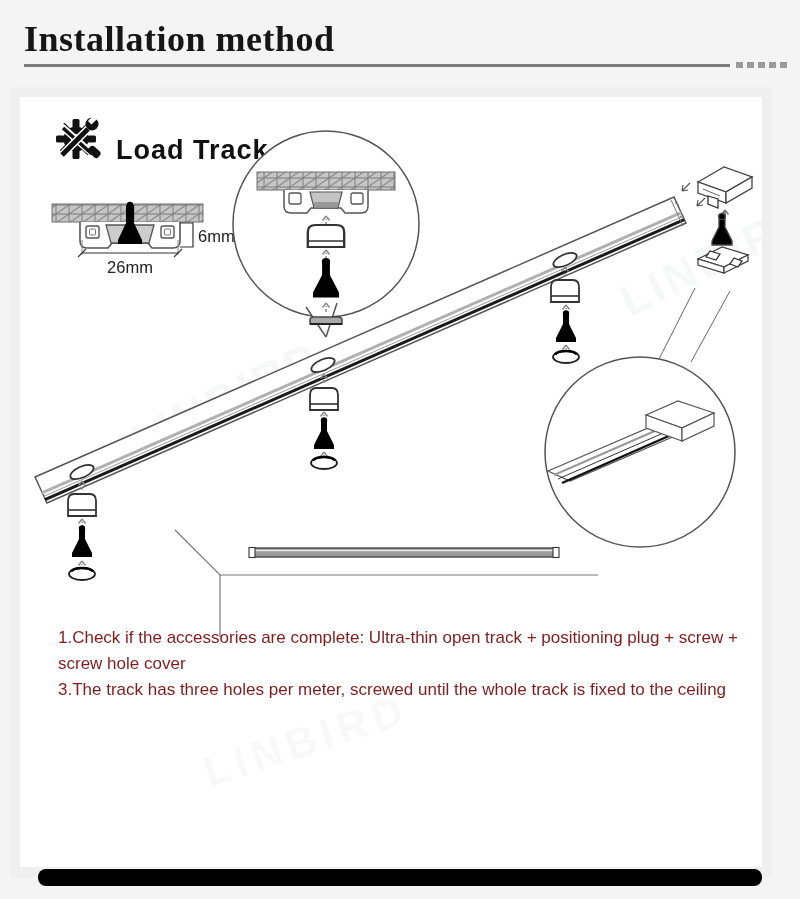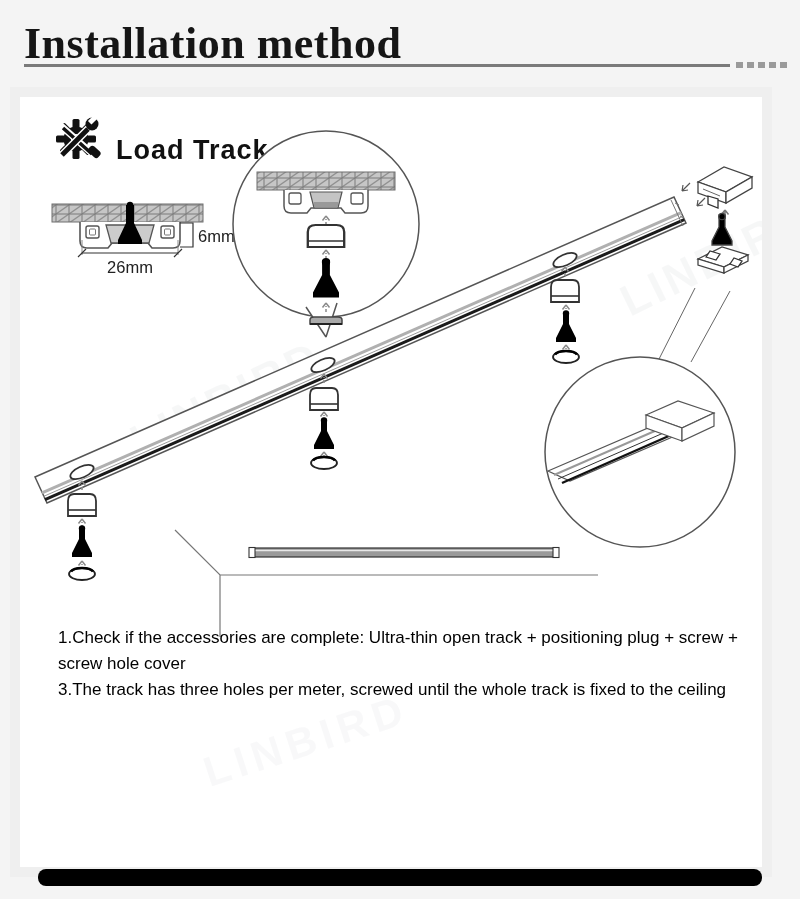--- a/index.html
+++ b/index.html
@@ -5,39 +5,39 @@
   html,body{margin:0;padding:0;}
   body{
     width:800px;height:899px;position:relative;overflow:hidden;
     background:#f4f4f4;
     font-family:"Liberation Sans",sans-serif;
   }
   
   .hdr-title{
     position:absolute;left:24px;top:18px;margin:0;
     font-family:"Liberation Serif",serif;font-weight:bold;
-    font-size:44px;color:#161616;letter-spacing:.5px;white-space:nowrap;
+    font-size:36px;color:#161616;letter-spacing:.5px;white-space:nowrap;
   }
   .title-rule{position:absolute;left:24px;top:64px;width:706px;height:3px;background:#7a7a7a;}
   .title-dashes{position:absolute;left:736px;top:62px;display:flex;gap:4px;}
   .title-dashes span{width:7px;height:6px;background:#9a9a9a;display:block;}
   
   .panel{
     position:absolute;left:10px;top:87px;width:742px;height:770px;
     background:#ffffff;border:10px solid #efefef;box-sizing:content-box;
   }
   .diagram-svg{position:absolute;left:10px;top:0;}
   svg text{font-family:"Liberation Sans",sans-serif;}
   .heading-text{font-size:27px;font-weight:bold;fill:#111;letter-spacing:1px;}
   .dim-text{font-size:16.5px;fill:#222;}
   .wm{fill:#9aa0a8;opacity:.08;font-size:44px;font-weight:bold;letter-spacing:4px;}
   
   .instructions{
     position:absolute;left:38px;top:528px;width:697px;
-    font-size:17px;line-height:26px;color:#000000;
+    font-size:17px;line-height:26px;color:#7f1d1d;
   }
   .instructions p{margin:0;}
   .watermark-div{
     position:absolute;left:180px;top:620px;transform:rotate(-18deg);
     font-size:42px;font-weight:bold;color:#8f96a0;opacity:.06;letter-spacing:6px;
     pointer-events:none;
   }
   
   .bottom-bar{
     position:absolute;left:38px;top:869px;width:724px;height:17px;

